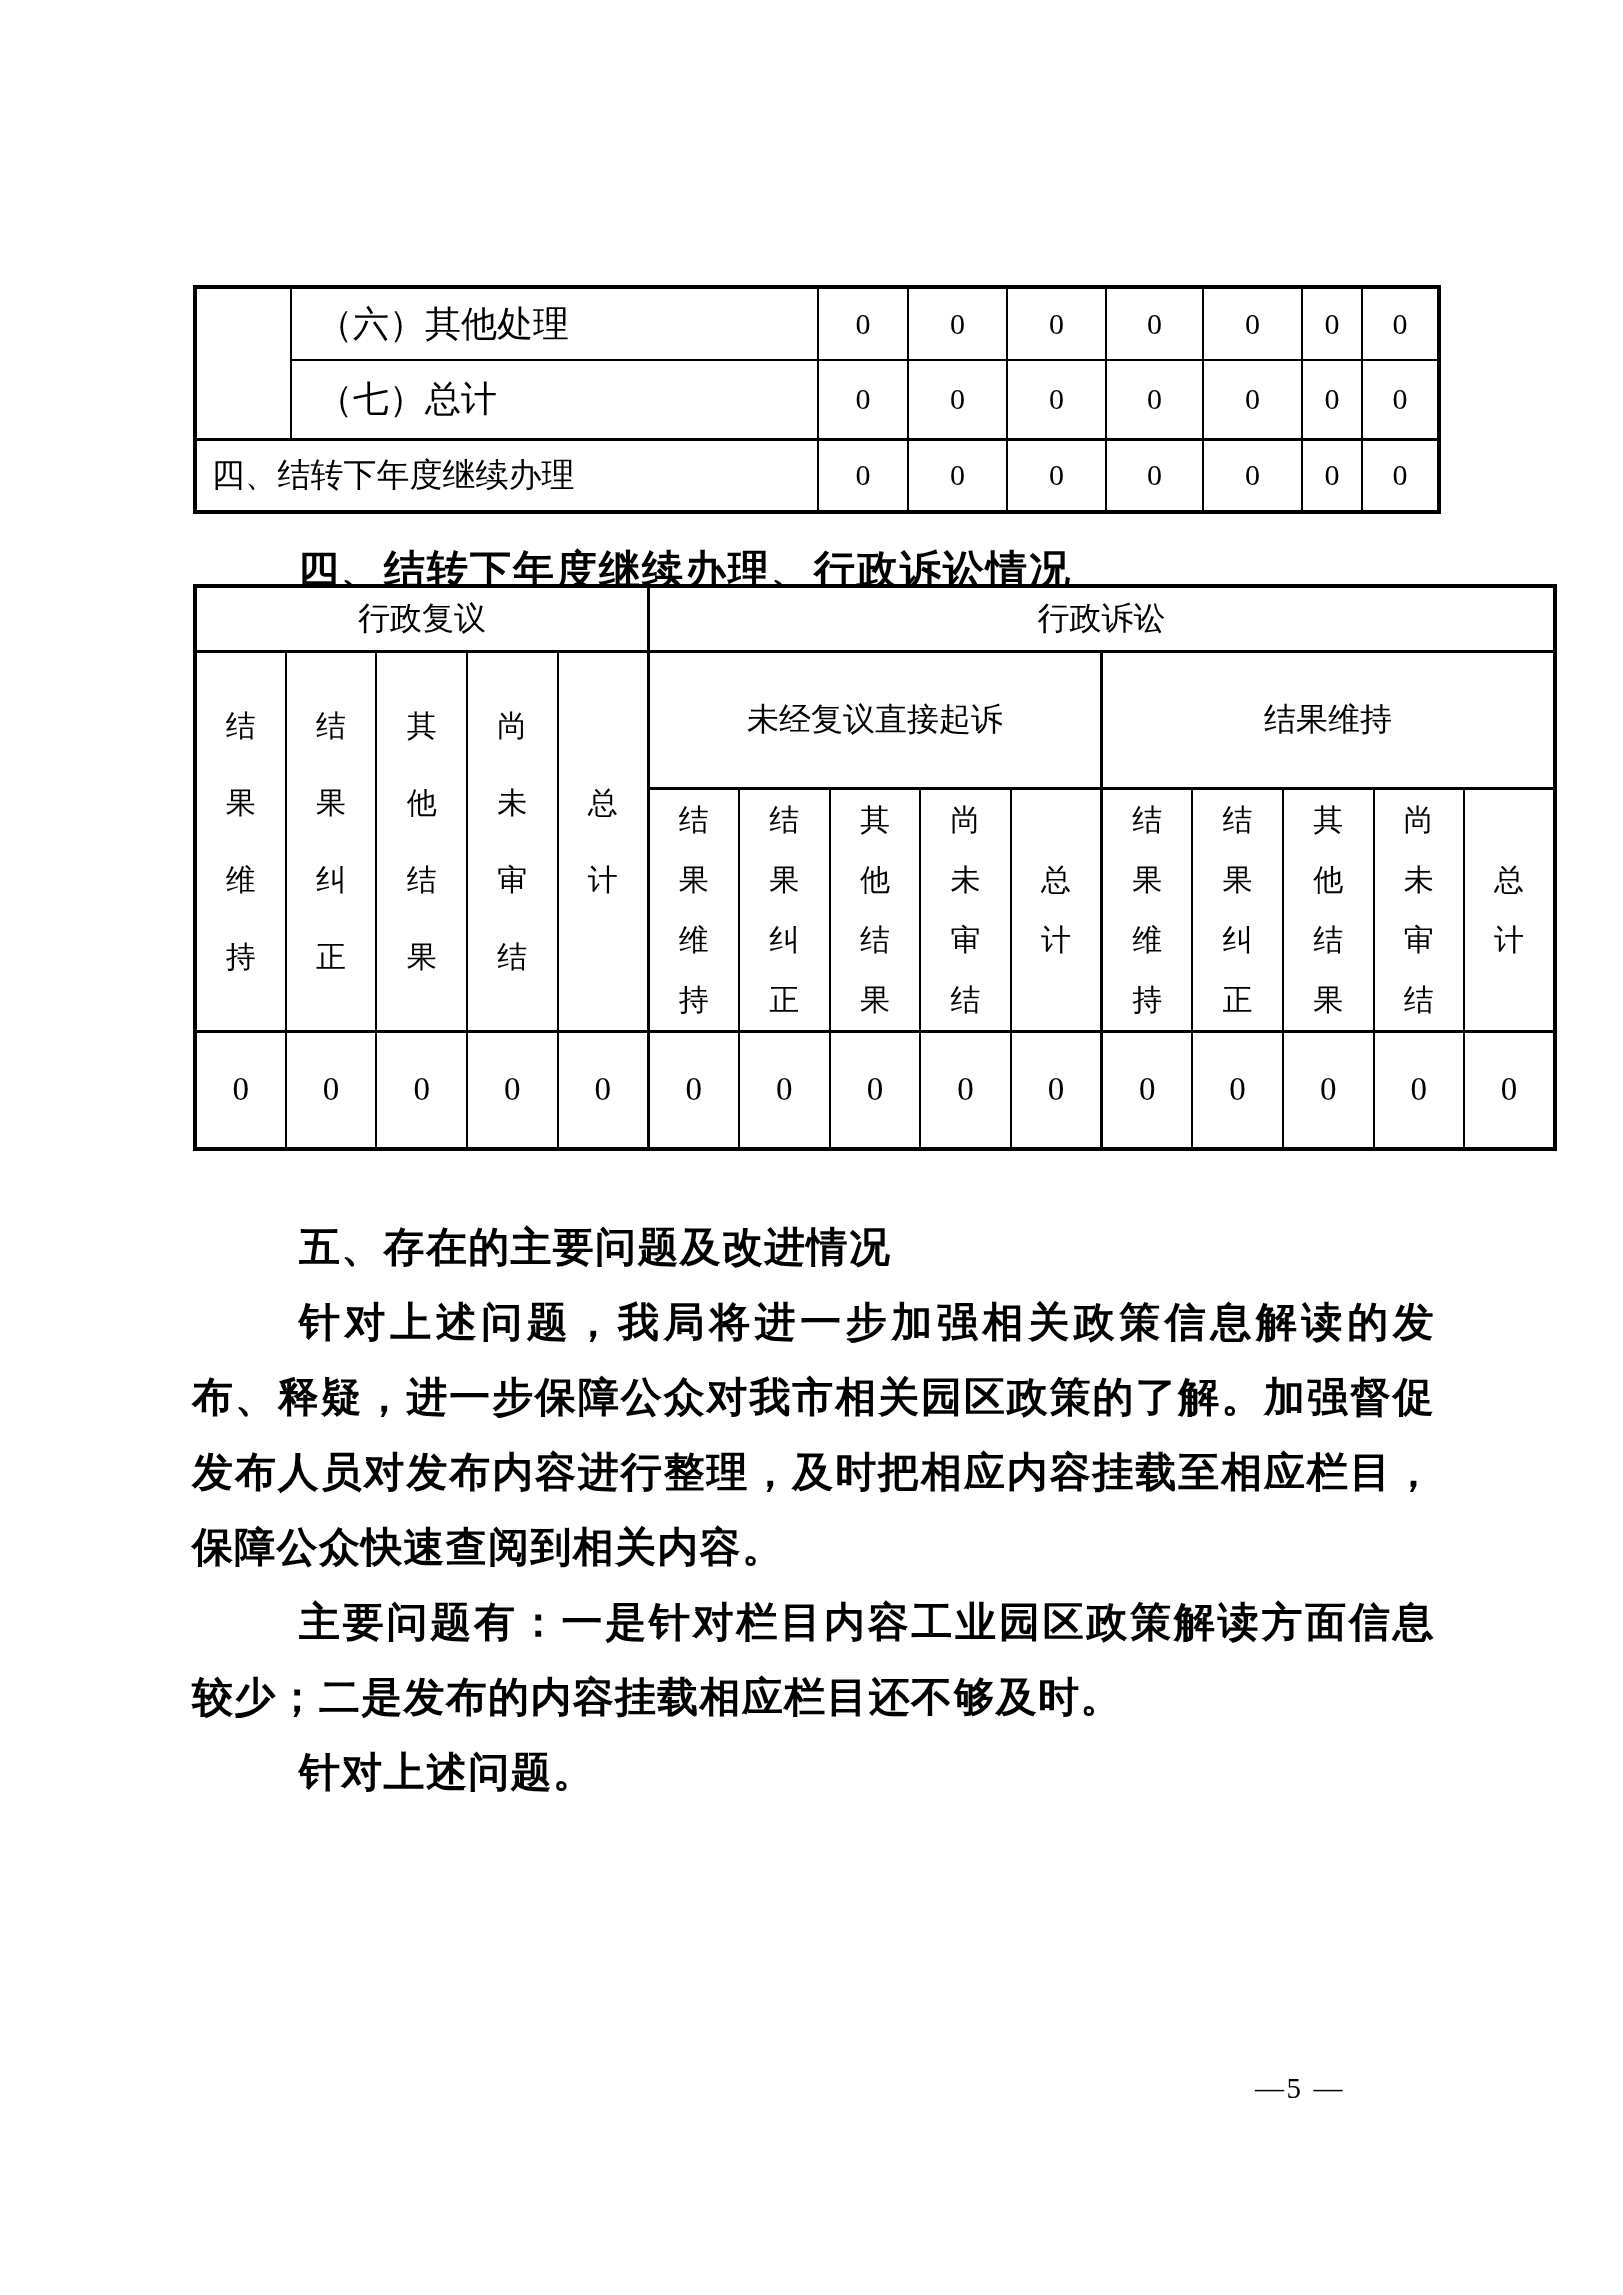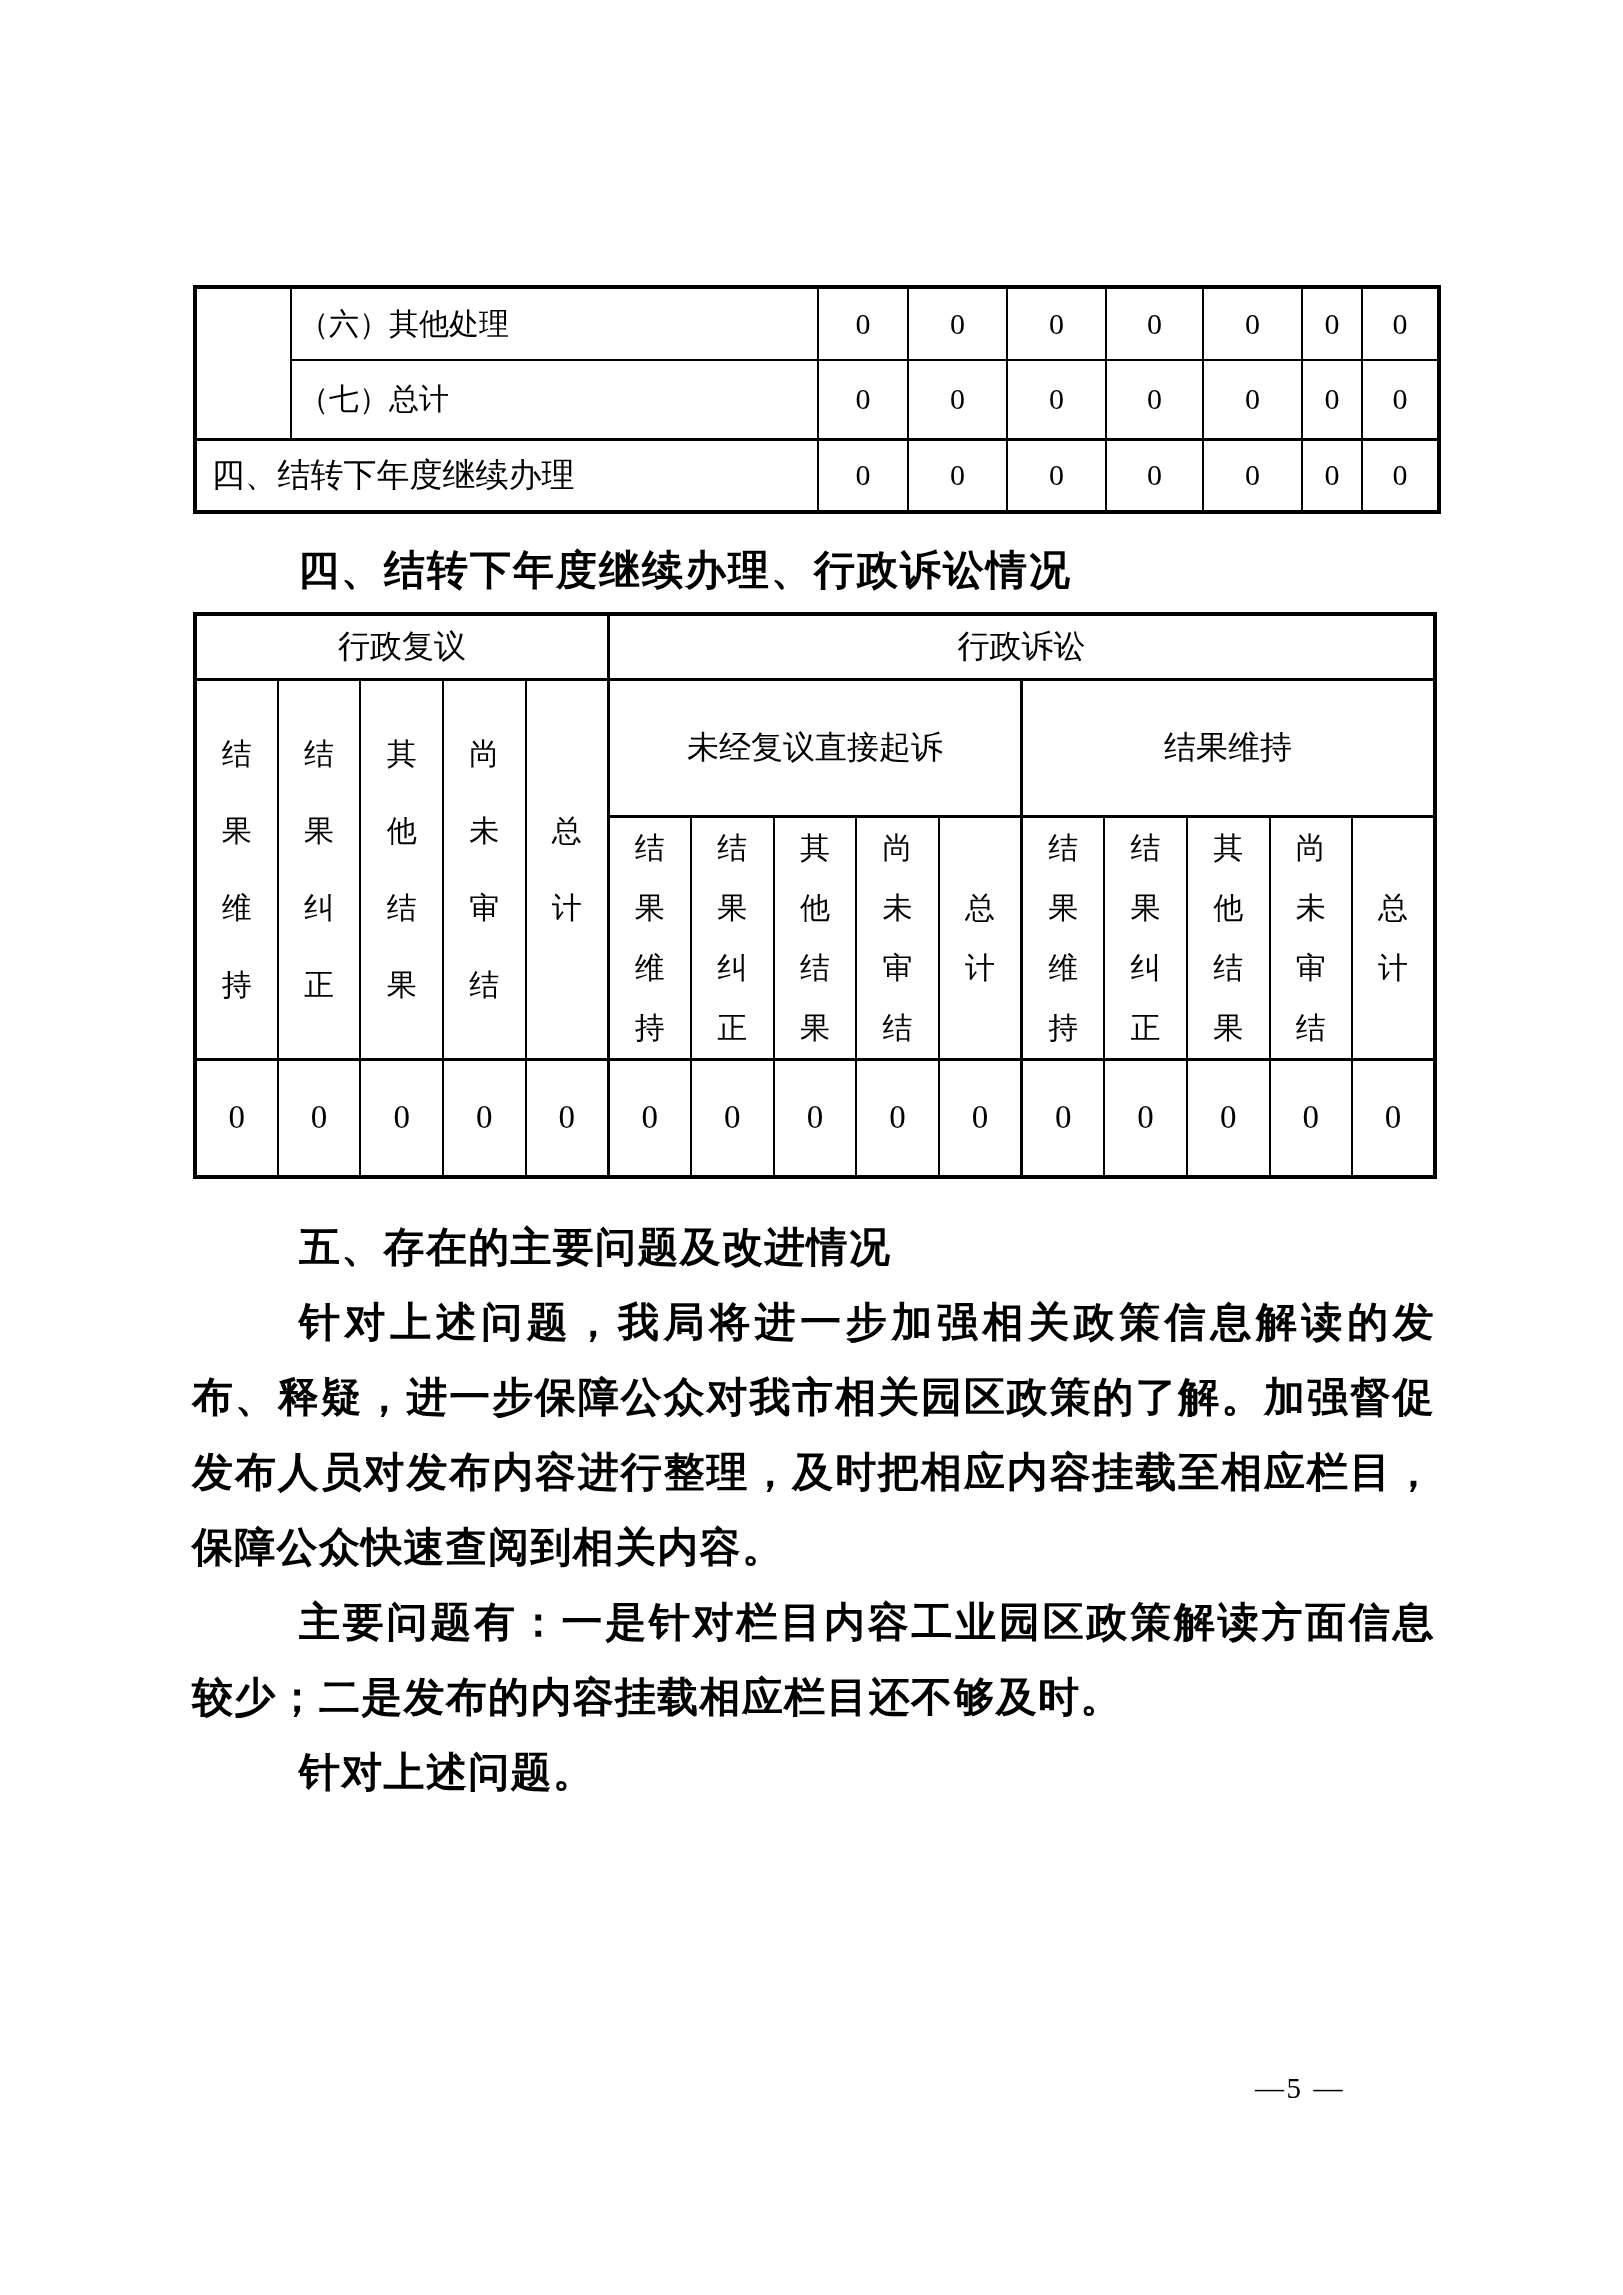--- a/index.html
+++ b/index.html
@@ -14,26 +14,26 @@
   table.doc{border-collapse:collapse;table-layout:fixed;position:absolute;
             border:4.6px solid #000;background:#fff;}
   table.doc th, table.doc td{border:2px solid #000;padding:0;font-weight:normal;}
   .b-t5{border-top:3.3px solid #000 !important;}
   .b-b5{border-bottom:3.3px solid #000 !important;}
   .b-r5{border-right:3.3px solid #000 !important;}
 
   
   #table1{left:193px;top:285px;width:1244px;}
   #table1 td{vertical-align:middle;}
-  #table1 .lbl{font-size:30px;text-align:left;padding-left:7px;}
+  #table1 .lbl{font-size:36px;text-align:left;padding-left:25px;}
   #table1 .lbl-song{font-size:33px;text-align:left;padding-left:14.4px;}
   #table1 .num{font-size:30px;text-align:center;font-family:"Liberation Serif", serif;}
 
   
-  #table2{left:193px;top:612px;width:1244px;}
+  #table2{left:193px;top:584px;width:1364px;}
   #table2 th, #table2 td{vertical-align:middle;text-align:center;}
   .ghead{font-size:32px;font-family:"Liberation Serif", serif;}
   .vh{display:inline-block;width:1.1em;word-break:break-all;letter-spacing:0;
       font-size:30px;line-height:77px;font-family:"Liberation Serif", serif;text-align:center;}
   .vh2{line-height:60px;}
   #table2 .num{font-size:33px;font-family:"Liberation Serif", serif;}
 
   
   #sec4-heading{
     position:absolute;left:193px;top:547px;width:1244px;

